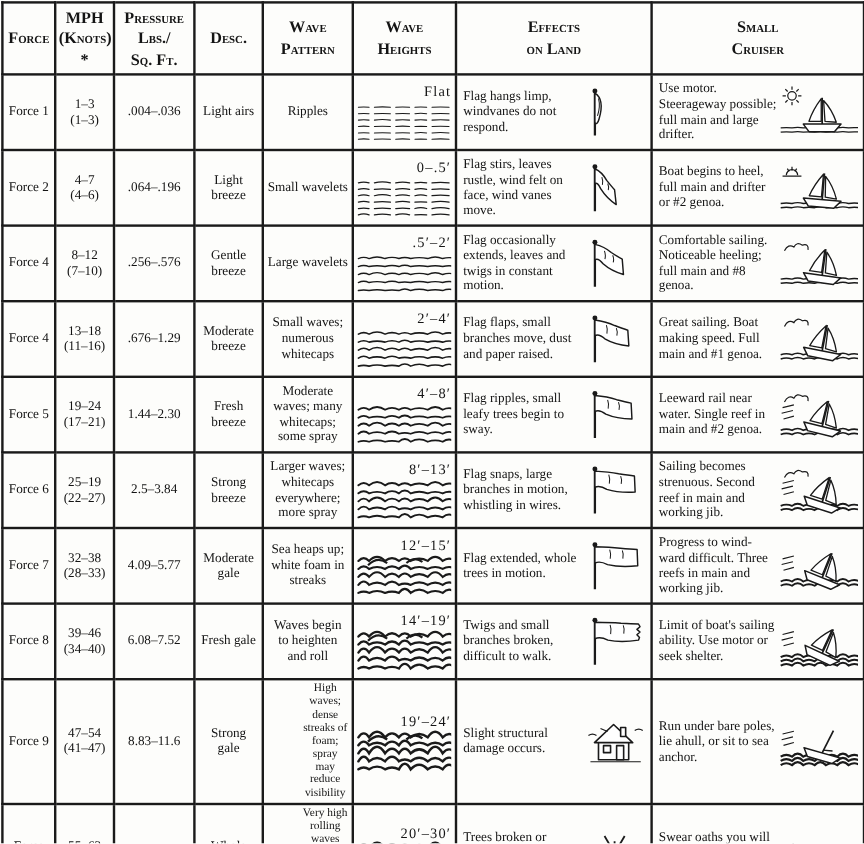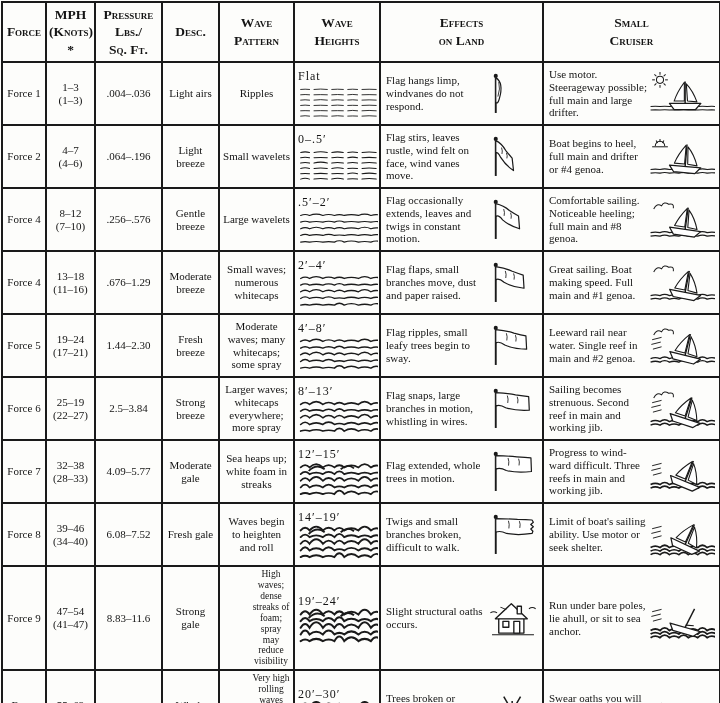--- a/index.html
+++ b/index.html
@@ -8,21 +8,21 @@
   table{border-collapse:collapse;table-layout:fixed;width:718px;margin:1px;}
   th,td{border:2px solid #1a1a1a;overflow:hidden;}
   thead tr{height:60px;}
   tbody tr{height:63px;}
   tbody tr:last-child{height:71px;}
   th{font-variant:small-caps;font-weight:600;font-size:13.5px;line-height:1.3;
      white-space:pre-line;text-align:center;vertical-align:middle;padding:2px;}
   td{font-size:11px;line-height:1.18;text-align:center;vertical-align:middle;padding:2px 3px;}
   .c-speed{white-space:pre-line;margin-left:12px;}
   .pattern-small{font-size:9.5px;line-height:1.15;padding-left:32px;}
-  .hcell{display:flex;flex-direction:column;align-items:flex-start;justify-content:flex-start;height:100%;padding-top:1px;}
+  .hcell{display:flex;flex-direction:column;align-items:flex-end;justify-content:flex-start;height:100%;padding-top:1px;}
   .hlabel{font-size:12px;letter-spacing:1px;}
   .hwave{flex:1;display:flex;align-items:center;justify-content:center;}
   .duo{display:flex;align-items:center;height:100%;}
   .duo .txt{flex:1;text-align:left;padding-left:2px;}
   .icon{flex:0 0 auto;display:flex;align-items:center;justify-content:center;}
   .fx-icon{width:52px;}
   .cr-icon{width:68px;}
   svg{display:block;}
 </style>
 </head>
@@ -156,21 +156,21 @@
                   <circle cx="9" cy="5" r="2.4" fill="#1a1a1a"></circle>
                   <line x1="9" y1="5" x2="9" y2="48" stroke="#1a1a1a" stroke-width="2.2"></line>
                   <path d="M9 7 Q 15.7 10.0 20.4 18.2 Q 25.2 24.2 28.0 27.3 l 1.6 14.4 Q 20.4 35.6 14.7 26.5 Q 11.3 19.3 9 21.4 Z" fill="#fff" stroke="#1a1a1a" stroke-width="1.4" stroke-linejoin="round"></path>
                   <path d="M 15.7 15.1 q 1.5 4 0.5 7.4 M 21.4 21.2 q 1.5 3.5 0.5 6.4" fill="none" stroke="#1a1a1a" stroke-width="1"></path>
                 </svg>
               </div>
       </div>
     </td>
     <td class="c-cr">
       <div class="duo">
-        <div class="txt">Boat begins to heel, full main and drifter or #4 genoa.</div>
+        <div class="txt">Boat begins to heel, full main and drifter or #2 genoa.</div>
         <div class="icon cr-icon">
                 <svg viewBox="0 0 84 56" width="66" height="46">
                   <g stroke="#1a1a1a" stroke-width="1.3" fill="none">
                     <path d="M8 14 a6 6 0 0 1 12 0"></path>
                     <path d="M9 7 l2 3 M14 5 v4 M19 7 l-2 3"></path>
                     <path d="M4 15 h20"></path>
                   </g>
                   <path d="M2 44 q 6 -1.0 12 0 q 6 -1.7 12 0 q 6 -1.0 12 0 q 6 -1.7 12 0 q 6 -1.0 12 0 q 6 -1.7 12 0 q 6 -1.0 12 0" fill="none" stroke="#1a1a1a" stroke-width="1.42"></path>
                   <path d="M2 48.5 q 6 -1.0 12 0 q 6 -1.7 12 0 q 6 -1.0 12 0 q 6 -1.7 12 0 q 6 -1.0 12 0 q 6 -1.7 12 0 q 6 -1.0 12 0" fill="none" stroke="#1a1a1a" stroke-width="1.42"></path>
                   <g transform="translate(46 40) rotate(5)">
@@ -547,21 +547,21 @@
                   <path d="M3 21.0 q 5.0 -8.7 10 0 q 7.5 -12.4 15 0 q 6.5 -8.7 13 0 q 5.5 -8.7 11 0 q 8.0 -7.4 16 0 q 7.0 -12.4 14 0 q 6.0 -7.4 12 0" fill="none" stroke="#1a1a1a" stroke-width="2.28" stroke-linecap="round"></path>
                   <path d="M3 28.5 q 5.0 -8.7 10 0 q 7.5 -6.1 15 0 q 6.5 -8.7 13 0 q 5.5 -3.5 11 0 q 8.0 -6.9 16 0 q 7.0 -6.1 14 0 q 6.0 -6.9 12 0" fill="none" stroke="#1a1a1a" stroke-width="2.28" stroke-linecap="round"></path>
                   <path d="M3 36.0 q 5.0 -3.5 10 0 q 7.5 -5.1 15 0 q 6.5 -3.5 13 0 q 5.5 -10.6 11 0 q 8.0 -8.7 16 0 q 7.0 -5.1 14 0 q 6.0 -8.7 12 0" fill="none" stroke="#1a1a1a" stroke-width="2.28" stroke-linecap="round"></path>
                   <path d="M12 10 q 9 -9 18 -2 M48 8 q 8 -7 15 -1" fill="none" stroke="#1a1a1a" stroke-width="2.28"></path>
                 </svg>
               </div>
       </div>
     </td>
     <td class="c-fx">
       <div class="duo">
-        <div class="txt">Slight structural oaths occurs.</div>
+        <div class="txt">Slight structural damage occurs.</div>
         <div class="icon fx-icon">
                 <svg viewBox="0 0 62 52" width="56" height="48">
                   <g stroke="#1a1a1a" fill="#fff" stroke-width="1.6" stroke-linejoin="round">
                     <path d="M14 44 L14 26 L44 26 L44 44 Z"></path>
                     <path d="M10 27 L29 9 L48 27 Z"></path>
                     <rect x="36" y="12" width="5" height="9"></rect>
                     <rect x="19" y="30" width="7" height="7"></rect>
                     <rect x="32" y="30" width="7" height="14"></rect>
                   </g>
                   <g stroke="#1a1a1a" fill="none" stroke-width="1.2">

